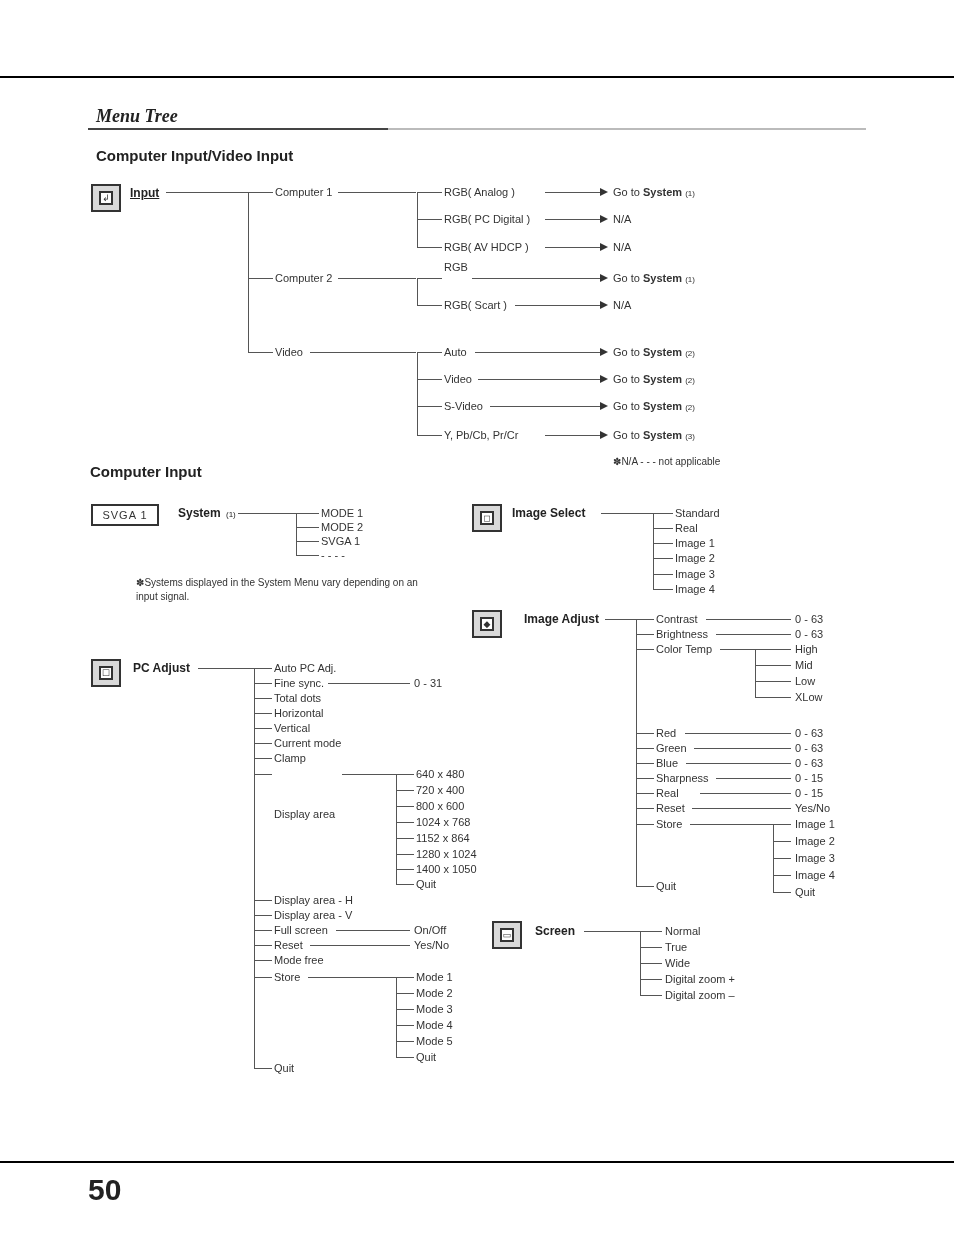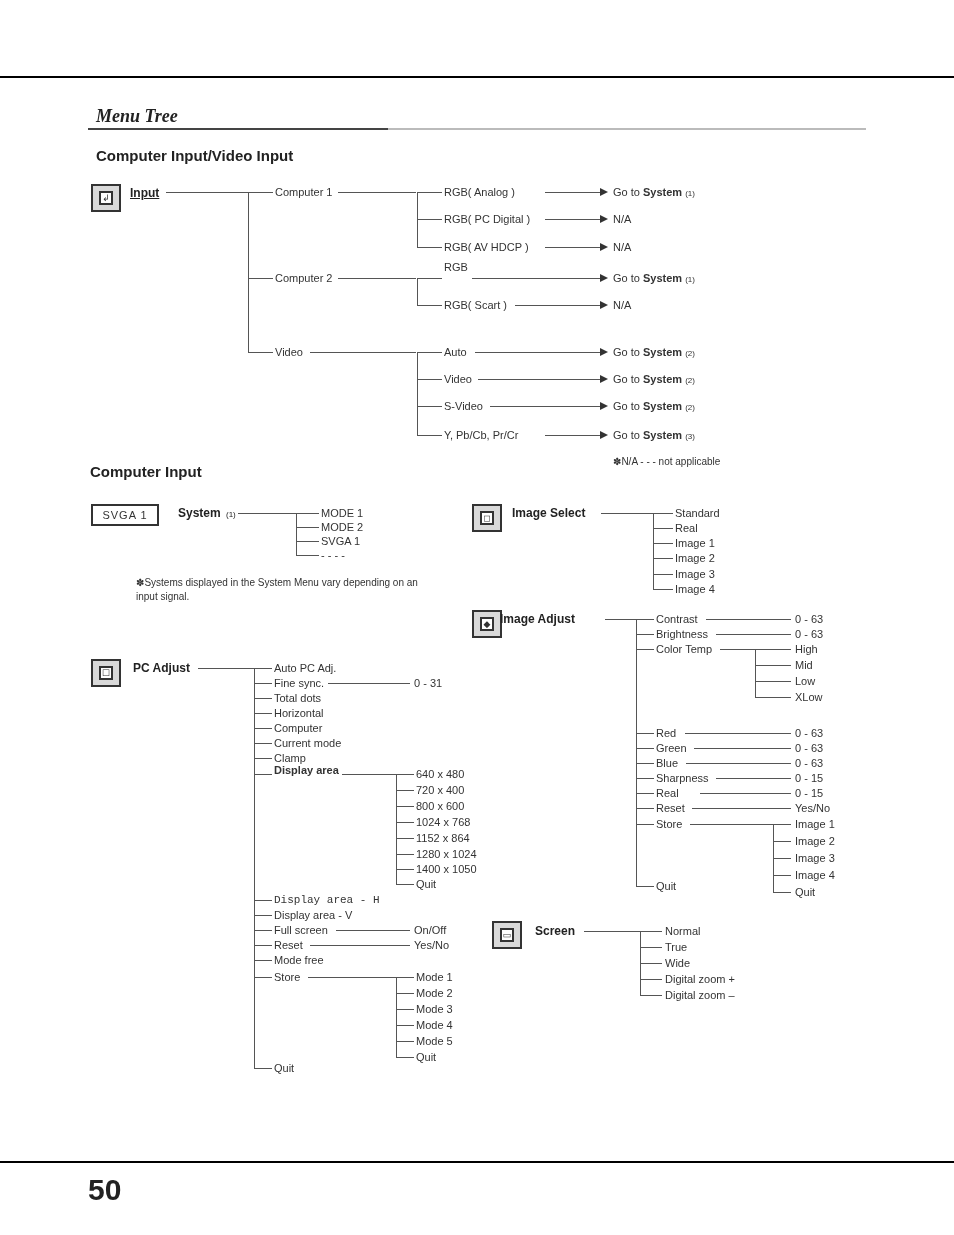--- a/index.html
+++ b/index.html
@@ -253,30 +253,30 @@
 <div class="hline" style="left:328px; top:683px; width:82px;"></div>
 <div class="plain" style="left:414px; top:677px;">0 - 31</div>
 
 <div class="hline" style="left:254px; top:698px; width:18px;"></div>
 <div class="plain" style="left:274px; top:692px;">Total dots</div>
 
 <div class="hline" style="left:254px; top:713px; width:18px;"></div>
 <div class="plain" style="left:274px; top:707px;">Horizontal</div>
 
 <div class="hline" style="left:254px; top:728px; width:18px;"></div>
-<div class="plain" style="left:274px; top:722px;">Computer</div>
+<div class="plain" style="left:274px; top:722px;">Vertical</div>
 
 <div class="hline" style="left:254px; top:743px; width:18px;"></div>
 <div class="plain" style="left:274px; top:737px;">Current mode</div>
 
 <div class="hline" style="left:254px; top:758px; width:18px;"></div>
 <div class="plain" style="left:274px; top:752px;">Clamp</div>
 
 <div class="hline" style="left:254px; top:774px; width:18px;"></div>
-<div class="plain" style="left:274px; top:764px;font-weight:bold;">Display area</div>
+<div class="plain" style="left:274px; top:808px;">Display area</div>
 <div class="hline" style="left:342px; top:774px; width:54px;"></div>
 <div class="vline" style="left:396px; top:774px; height:110px;"></div>
 
 <div class="hline" style="left:396px; top:774px; width:18px;"></div>
 <div class="plain" style="left:416px; top:768px;">640 x 480</div>
 <div class="hline" style="left:396px; top:790px; width:18px;"></div>
 <div class="plain" style="left:416px; top:784px;">720 x 400</div>
 <div class="hline" style="left:396px; top:806px; width:18px;"></div>
 <div class="plain" style="left:416px; top:800px;">800 x 600</div>
 <div class="hline" style="left:396px; top:822px; width:18px;"></div>
@@ -284,21 +284,21 @@
 <div class="hline" style="left:396px; top:838px; width:18px;"></div>
 <div class="plain" style="left:416px; top:832px;">1152 x 864</div>
 <div class="hline" style="left:396px; top:854px; width:18px;"></div>
 <div class="plain" style="left:416px; top:848px;">1280 x 1024</div>
 <div class="hline" style="left:396px; top:869px; width:18px;"></div>
 <div class="plain" style="left:416px; top:863px;">1400 x 1050</div>
 <div class="hline" style="left:396px; top:884px; width:18px;"></div>
 <div class="plain" style="left:416px; top:878px;">Quit</div>
 
 <div class="hline" style="left:254px; top:900px; width:18px;"></div>
-<div class="plain" style="left:274px; top:894px;font-family:Liberation Mono, monospace;">Display area - H</div>
+<div class="plain" style="left:274px; top:894px;">Display area - H</div>
 <div class="hline" style="left:254px; top:915px; width:18px;"></div>
 <div class="plain" style="left:274px; top:909px;">Display area - V</div>
 
 <div class="hline" style="left:254px; top:930px; width:18px;"></div>
 <div class="plain" style="left:274px; top:924px;">Full screen</div>
 <div class="hline" style="left:336px; top:930px; width:74px;"></div>
 <div class="plain" style="left:414px; top:924px;">On/Off</div>
 
 <div class="hline" style="left:254px; top:945px; width:18px;"></div>
 <div class="plain" style="left:274px; top:939px;">Reset</div>
@@ -345,21 +345,21 @@
 <div class="hline" style="left:653px; top:558px; width:20px;"></div>
 <div class="plain" style="left:675px; top:552px;">Image 2</div>
 <div class="hline" style="left:653px; top:574px; width:20px;"></div>
 <div class="plain" style="left:675px; top:568px;">Image 3</div>
 <div class="hline" style="left:653px; top:589px; width:20px;"></div>
 <div class="plain" style="left:675px; top:583px;">Image 4</div>
 
 <div class="icon-box" style="left:472px; top:610px;">
   <div class="icon-inner">◆</div>
 </div>
-<div class="bold-label" style="left:500px; top:612px;text-align:center;">Image Adjust</div>
+<div class="bold-label" style="left:524px; top:612px;text-align:center;">Image Adjust</div>
 <div class="hline" style="left:605px; top:619px; width:31px;"></div>
 <div class="vline" style="left:636px; top:619px; height:267px;"></div>
 
 <div class="hline" style="left:636px; top:619px; width:18px;"></div>
 <div class="plain" style="left:656px; top:613px;text-align:right;">Contrast</div>
 <div class="hline" style="left:706px; top:619px; width:85px;"></div>
 <div class="plain" style="left:795px; top:613px;">0 - 63</div>
 
 <div class="hline" style="left:636px; top:634px; width:18px;"></div>
 <div class="plain" style="left:656px; top:628px;">Brightness</div>

